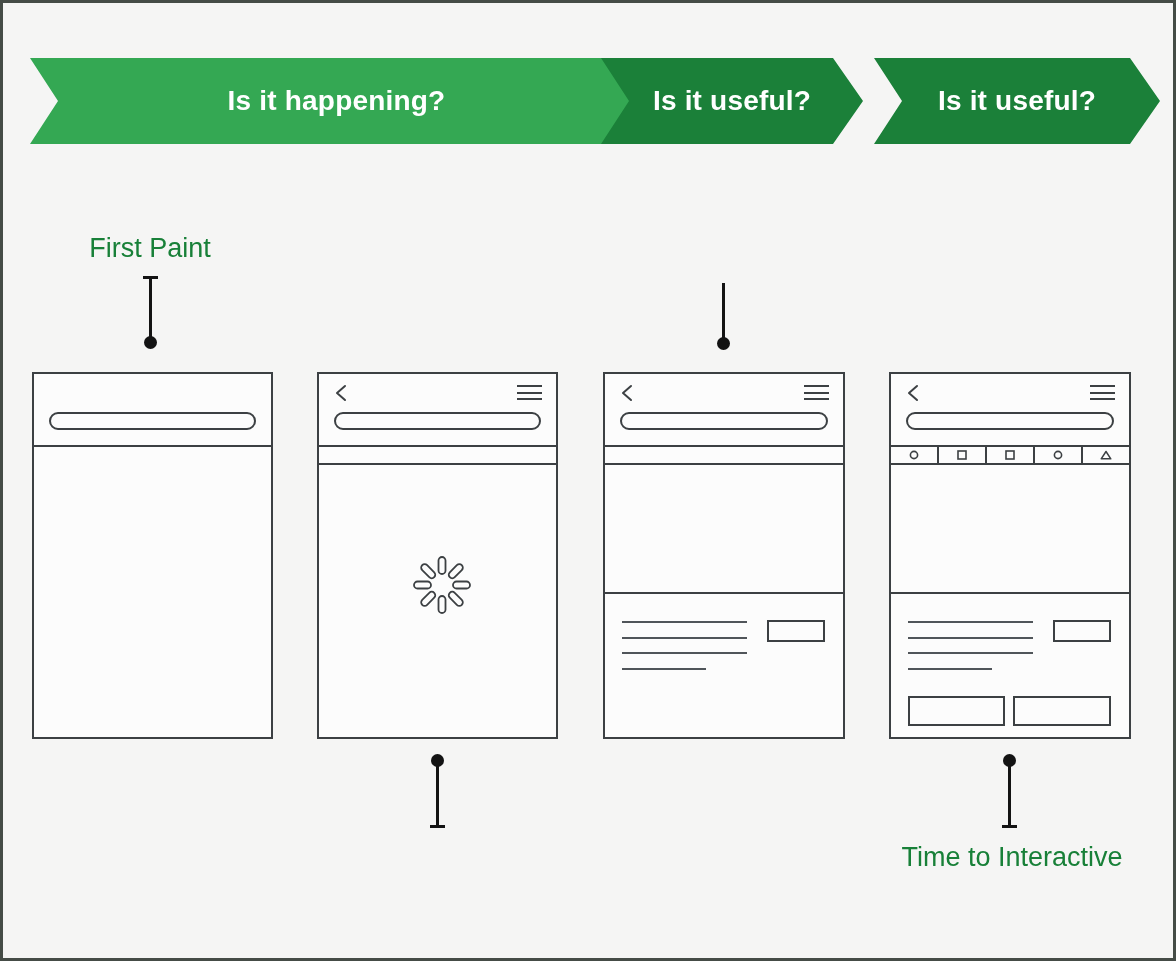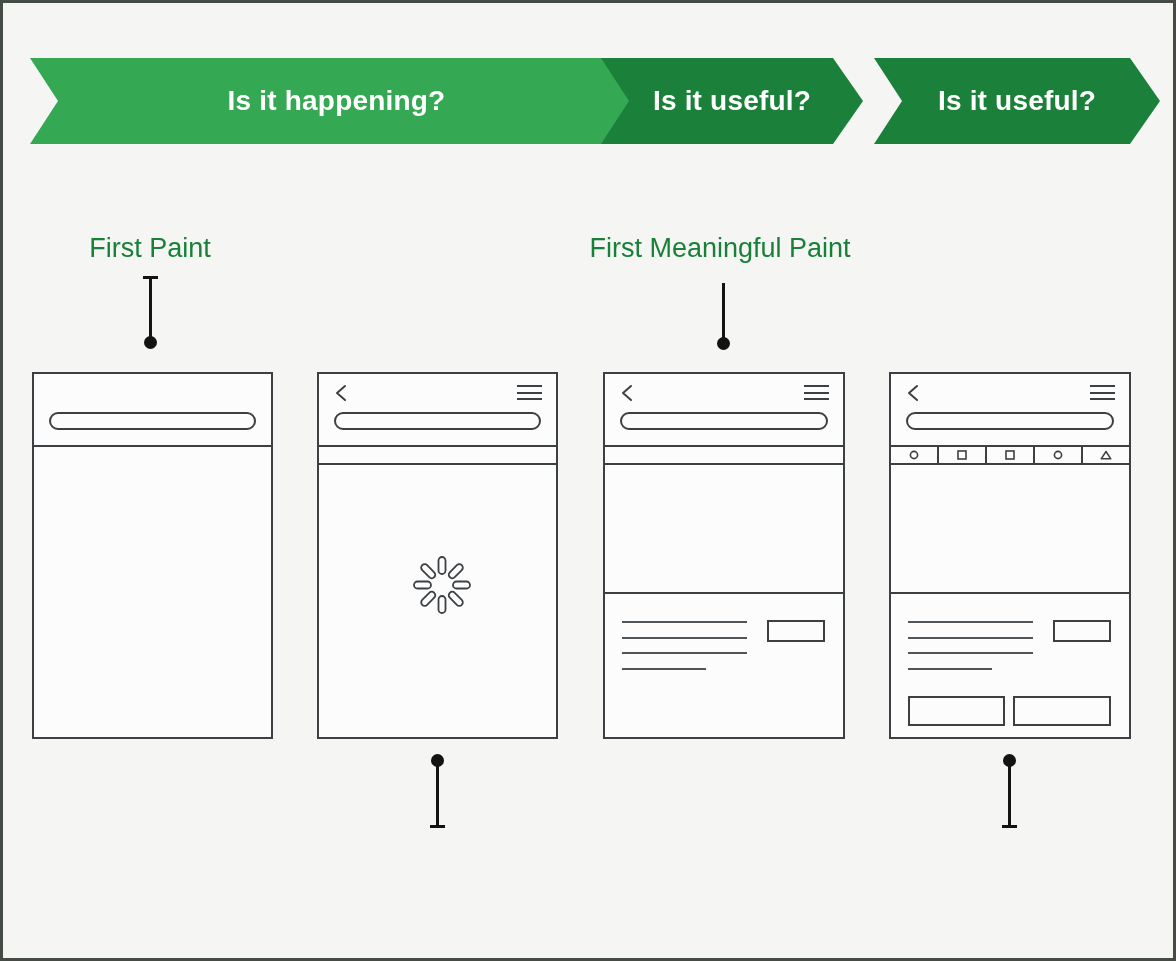--- a/index.html
+++ b/index.html
@@ -87,21 +87,21 @@
     </div>
     <div class="arrow arrow-2">
       <span>Is it useful?</span>
     </div>
     <div class="arrow arrow-3">
       <span>Is it useful?</span>
     </div>
   </div>
 
   <div class="metric-label lbl-fp">First Paint</div>
-  <div class="metric-label lbl-fmp">First Meaningful Paint</div>
+  <div class="metric-label lbl-tti">Time to Interactive</div>
 
   <div>
     <div class="cap" style="left:142.5px;top:276px;"></div>
     <div class="vline" style="left:148.5px;top:276px;height:66px;"></div>
     <div class="dot" style="left:143.5px;top:336px;"></div>
   </div>
   <div>
     <div class="vline" style="left:721.5px;top:283px;height:60px;"></div>
     <div class="dot" style="left:716.5px;top:337px;"></div>
   </div>

